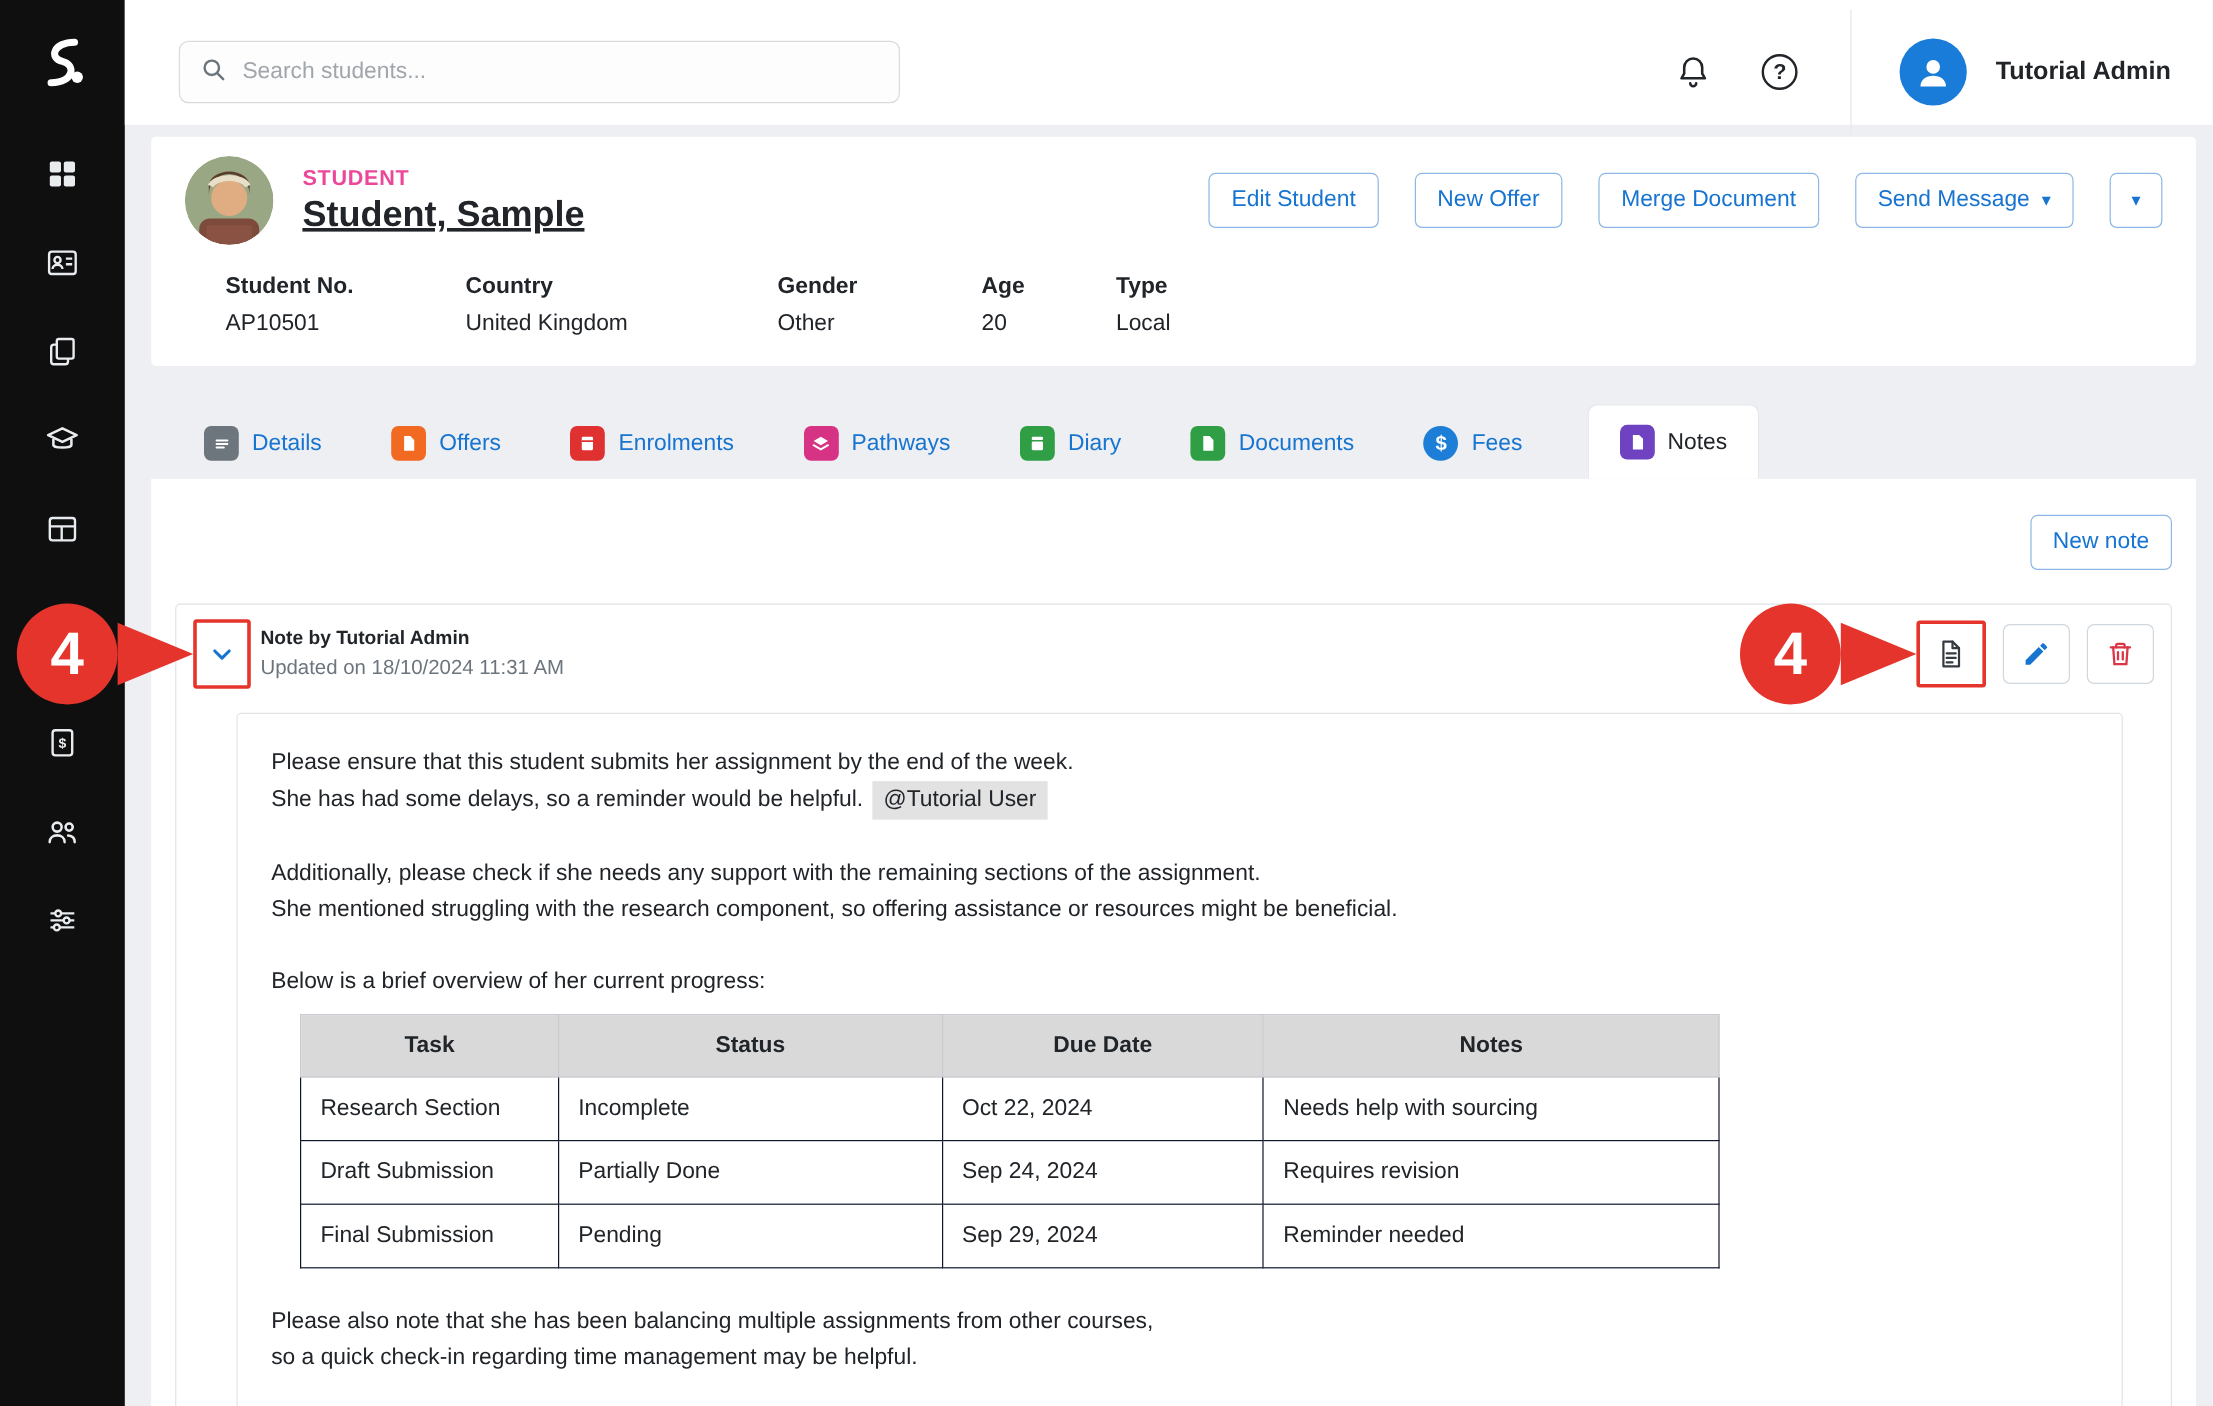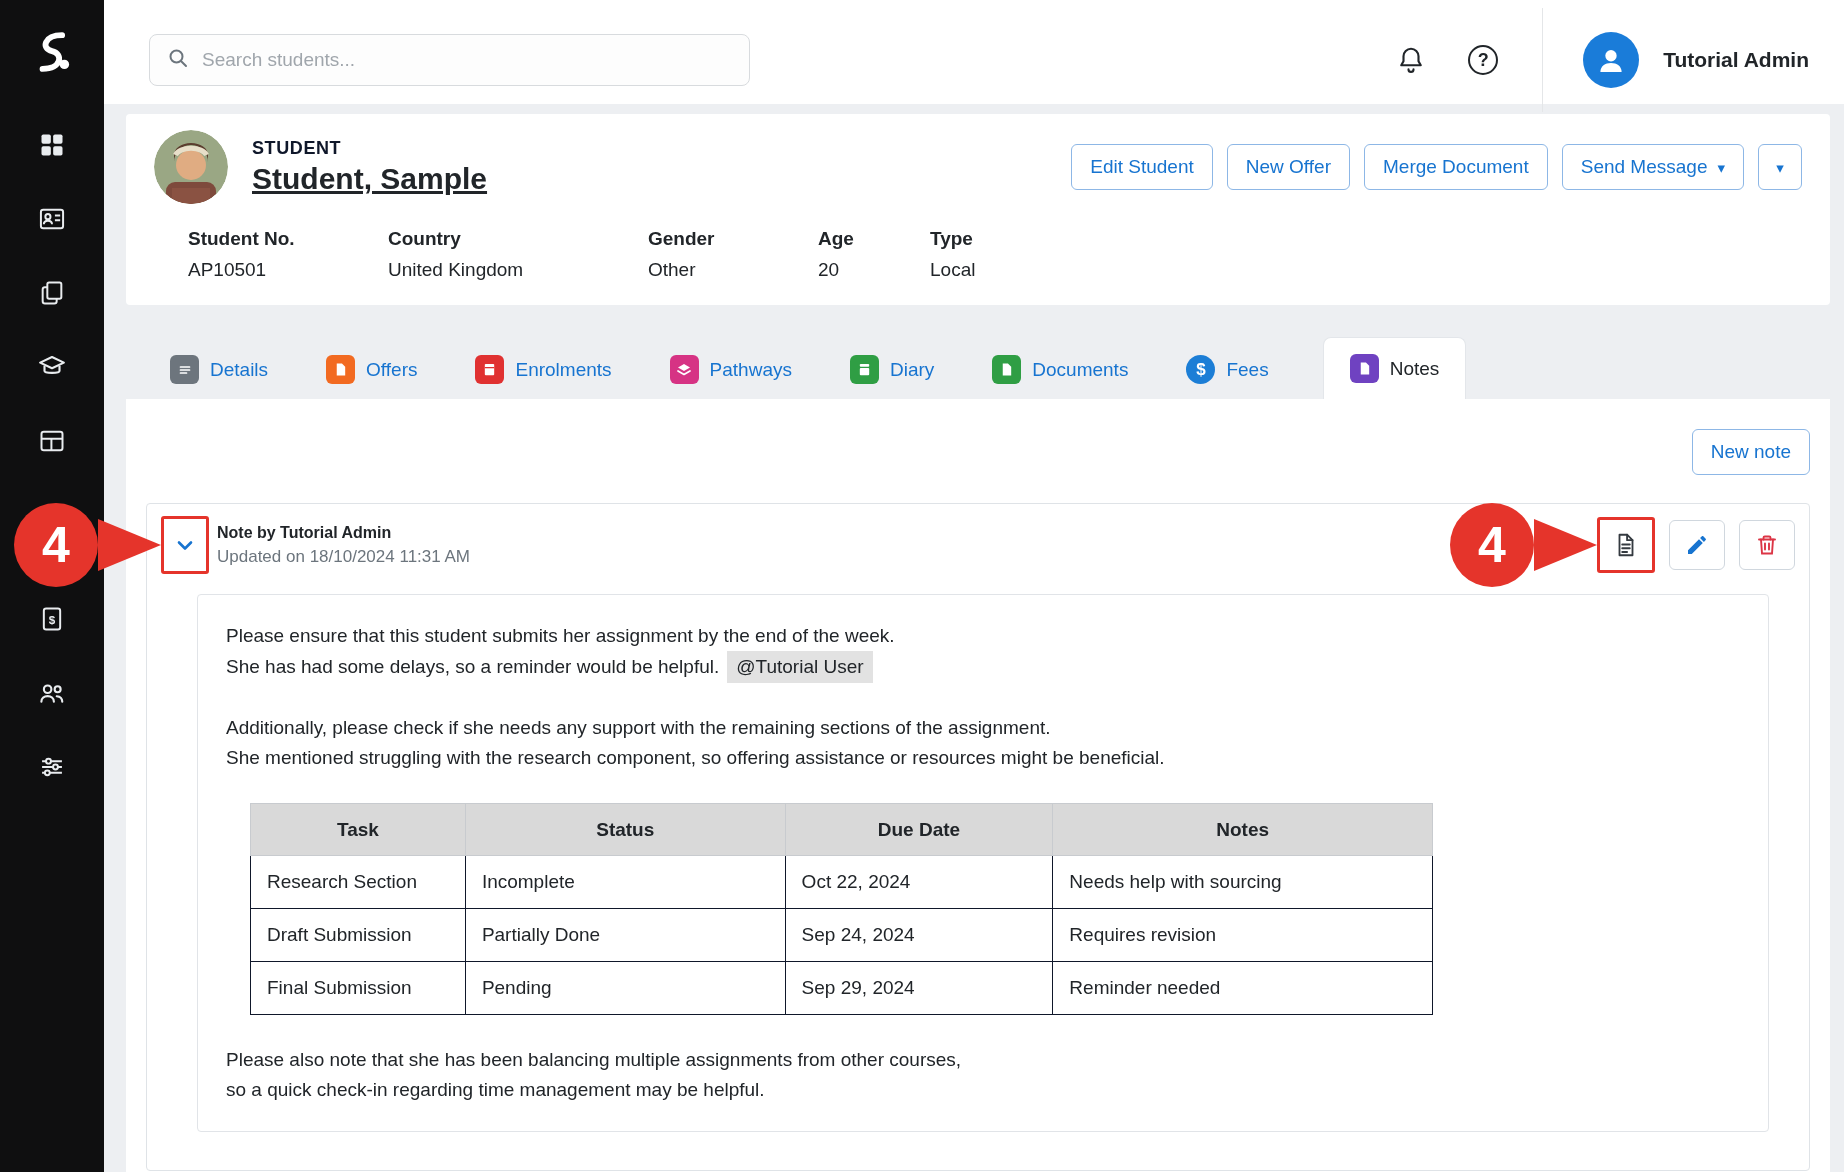--- a/index.html
+++ b/index.html
@@ -32,23 +32,23 @@
   .user-avatar { width:56px; height:56px; border-radius:50%; background:#1a7cd9; display:flex; align-items:center; justify-content:center; cursor:pointer; }
   .user-name { font-size:21px; font-weight:700; margin-left:24px; }
 
   
   .content { padding:10px 14px 0 22px; flex:1; }
 
   .student-card { background:#fff; border-radius:4px; }
   .card-top { display:flex; align-items:center; padding:16px 28px 4px; }
   .photo { width:74px; height:74px; border-radius:50%; overflow:hidden; flex-shrink:0; }
   .stu-id { margin-left:24px; }
-  .kicker { color:#0f172a; font-size:18px; font-weight:600; letter-spacing:0.6px; }
+  .kicker { color:#ec4899; font-size:18px; font-weight:600; letter-spacing:0.6px; }
   .stu-name { font-size:30px; font-weight:700; margin-top:3px;text-decoration:underline; }
-  .card-actions { margin-left:auto; display:flex; gap:14px; align-items:flex-start; }
+  .card-actions { margin-left:auto; display:flex; gap:30px; align-items:flex-start; }
   .btn-outline { height:46px; padding:0 18px; border:1px solid #8db7e6; color:#1774d0; background:#fff; border-radius:6px;
     font-size:19px; font-family:inherit; display:inline-flex; align-items:center; gap:10px; cursor:pointer; white-space:nowrap; }
   .btn-caret-only { padding:0; width:44px; justify-content:center; }
   .caret { font-size:15px; line-height:1; }
 
   .card-fields { display:flex; padding:20px 25px 24px 62px; }
   .field { display:flex; flex-direction:column; gap:9px; }
   .field-label { font-weight:700; font-size:19px; }
   .field-value { font-size:19px; }
   .f0{width:200px}.f1{width:260px}.f2{width:170px}.f3{width:112px}
@@ -401,20 +401,23 @@
           </div>
 
           <div class="note-body">
             <p>
               <span>Please ensure that this student submits her assignment by the end of the week.</span><br>
               <span>She has had some delays, so a reminder would be helpful.</span><span class="mention">@Tutorial User</span>
             </p>
             <p>
               <span>Additionally, please check if she needs any support with the remaining sections of the assignment.</span><br>
               <span>She mentioned struggling with the research component, so offering assistance or resources might be beneficial.</span>
+            </p>
+            <p style="margin-bottom:12px;">
+              <span>Below is a brief overview of her current progress:</span>
             </p>
 
             <table class="prog-table">
               <colgroup>
                   <col style="width:215px">
                   <col style="width:320px">
                   <col style="width:268px">
                   <col style="width:380px">
                 </colgroup>
               <thead>

